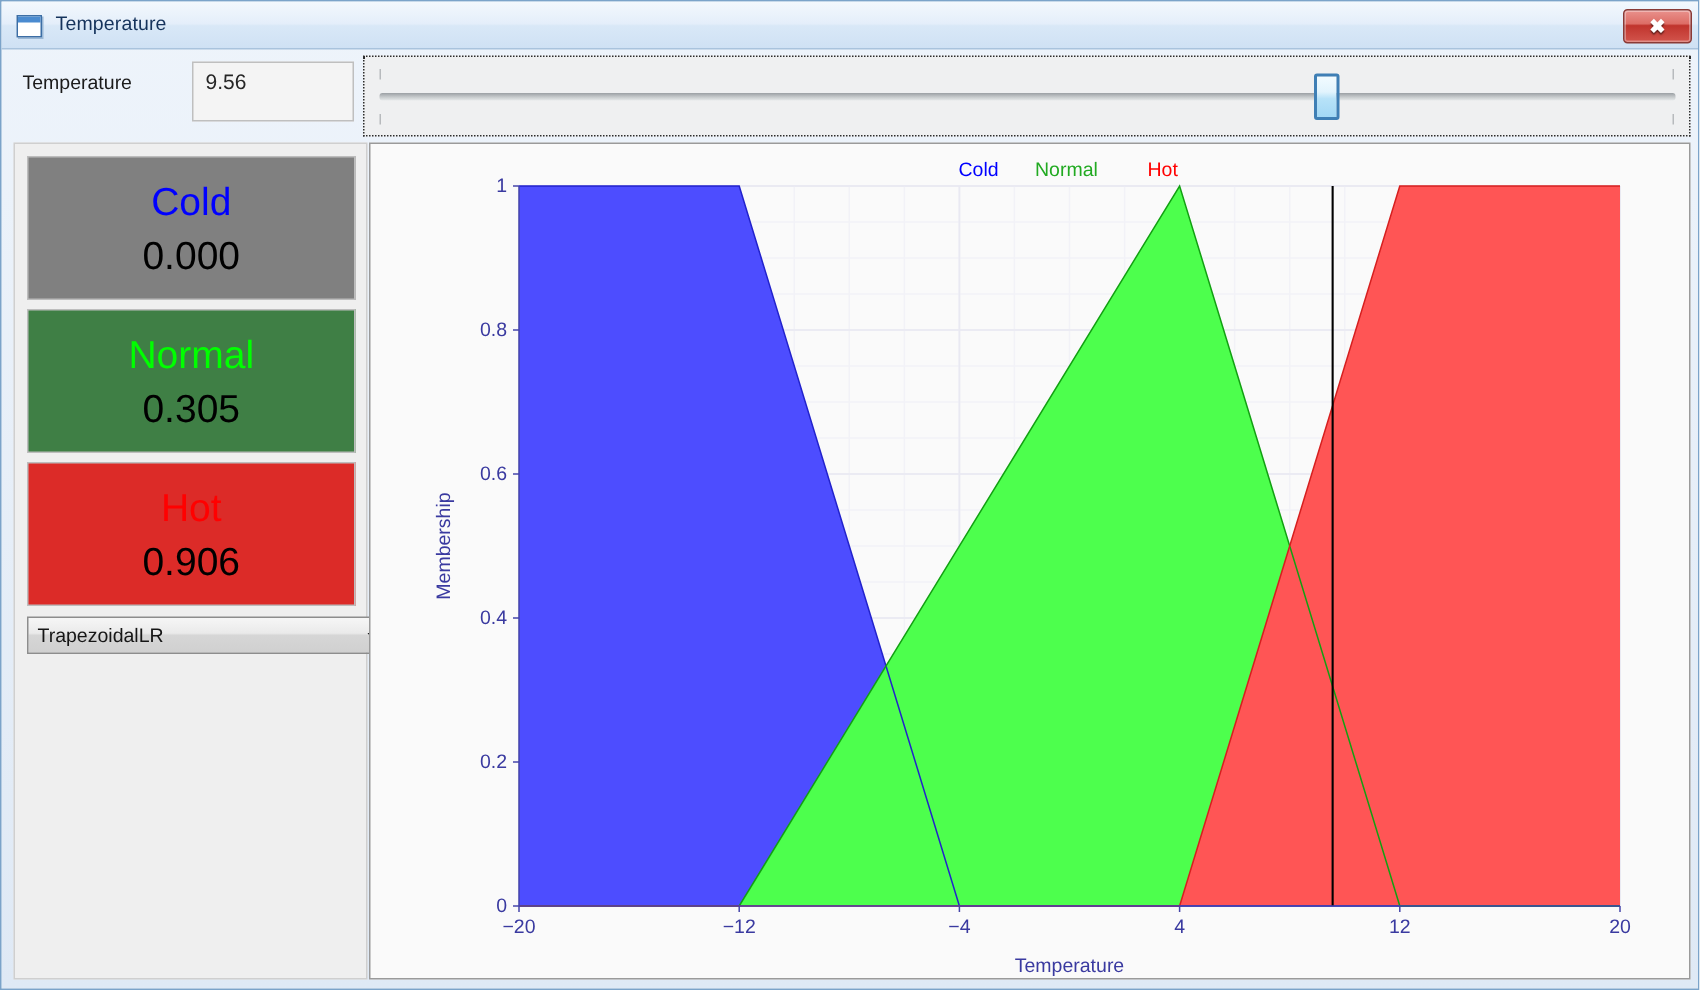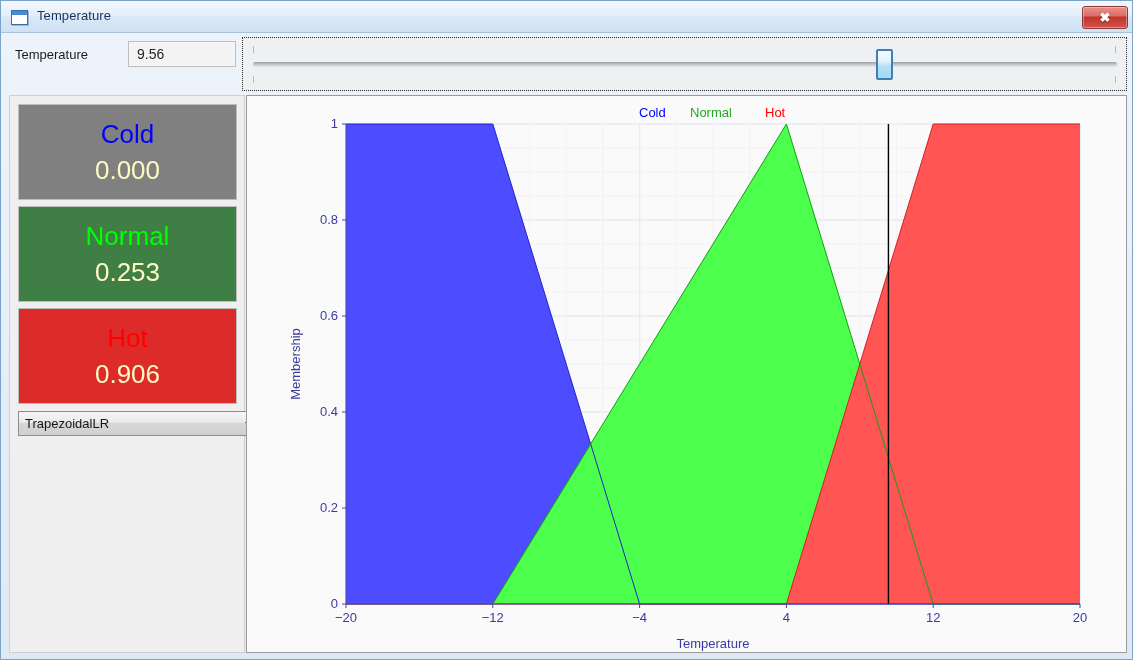--- a/index.html
+++ b/index.html
@@ -82,21 +82,21 @@
   }
   #temp-label {
     position: absolute;
     left: 6px; top: 6px;
     font-size: 13px;
     color: #1b1b1b;
   }
   #temp-value-field {
     position: absolute;
     left: 119px; top: 0px;
-    width: 108px; height: 26px;
+    width: 108px; height: 40px;
     background: #f4f4f4;
     border: 1px solid #bfbfbf;
     box-sizing: border-box;
     font-size: 14px;
     color: #262626;
     padding: 4px 0 0 8px;
   }
   
   #slider-panel {
     position: absolute;
@@ -161,21 +161,21 @@
     justify-content: center;
   }
   .value-card .cat-name {
     font-size: 26px;
     line-height: 30px;
     margin-bottom: 6px;
   }
   .value-card .cat-val {
     font-size: 26px;
     line-height: 30px;
-    color: #fef9c3;
+    color: #000000;
   }
   #card-cold { top: 8px; background: #808080; }
   #card-normal { top: 110px; background: #3f7f45; }
   #card-hot { top: 212px; background: #dc2b28; }
   #combo {
     position: absolute;
     left: 8px; top: 315px;
     width: 246px; height: 25px;
     background: linear-gradient(180deg, #f6f6f6 0%, #eaeaea 44%, #d6d6d6 50%, #d0d0d0 100%);
     border: 1px solid #8d8d8d;
@@ -246,21 +246,21 @@
 
   <div id="left-panel">
 
     <div class="value-card" id="card-cold">
       <div class="cat-name" style="color:#0000ff">Cold</div>
       <div class="cat-val">0.000</div>
     </div>
 
     <div class="value-card" id="card-normal">
       <div class="cat-name" style="color:#00ff00">Normal</div>
-      <div class="cat-val">0.253</div>
+      <div class="cat-val">0.305</div>
     </div>
 
     <div class="value-card" id="card-hot">
       <div class="cat-name" style="color:#ff0000">Hot</div>
       <div class="cat-val">0.906</div>
     </div>
 
     <div id="combo">
       <span class="combo-text">TrapezoidalLR</span>
       <span class="combo-arrow"></span>

